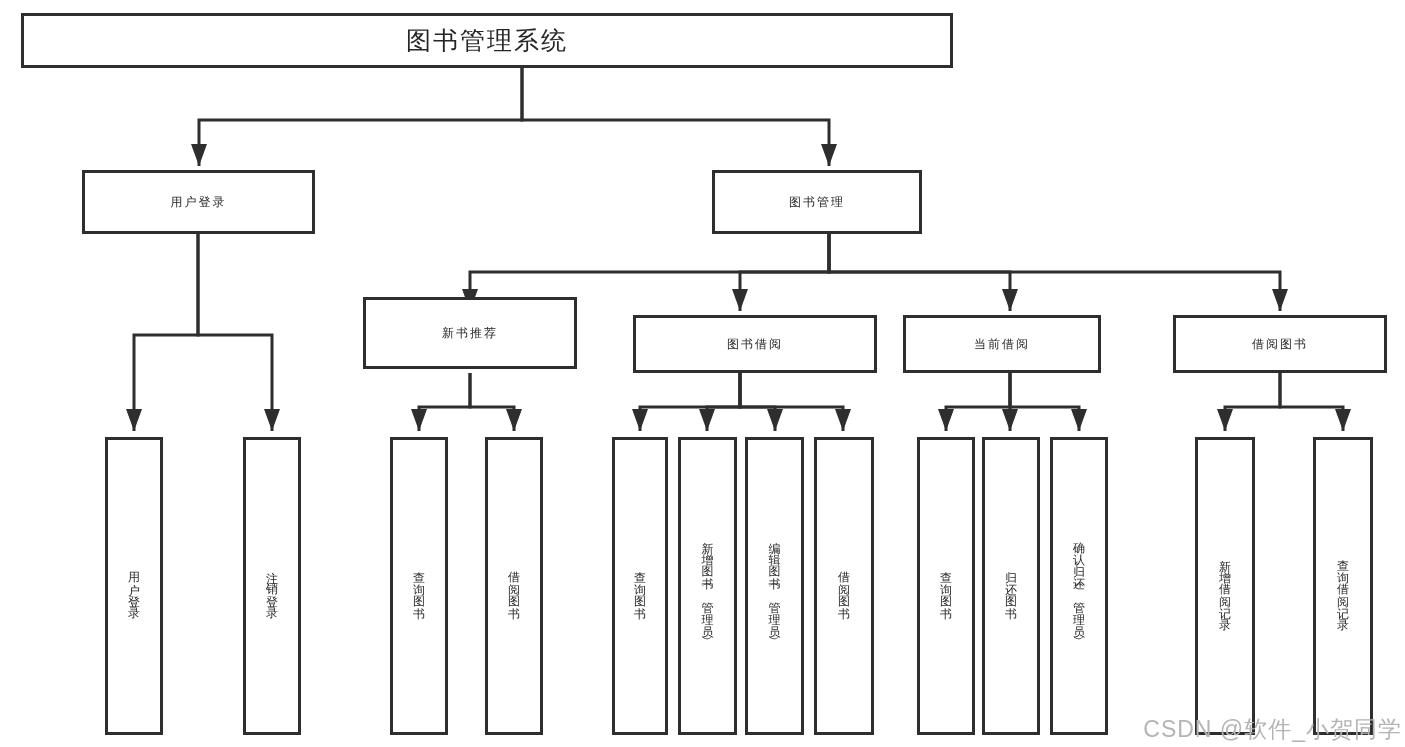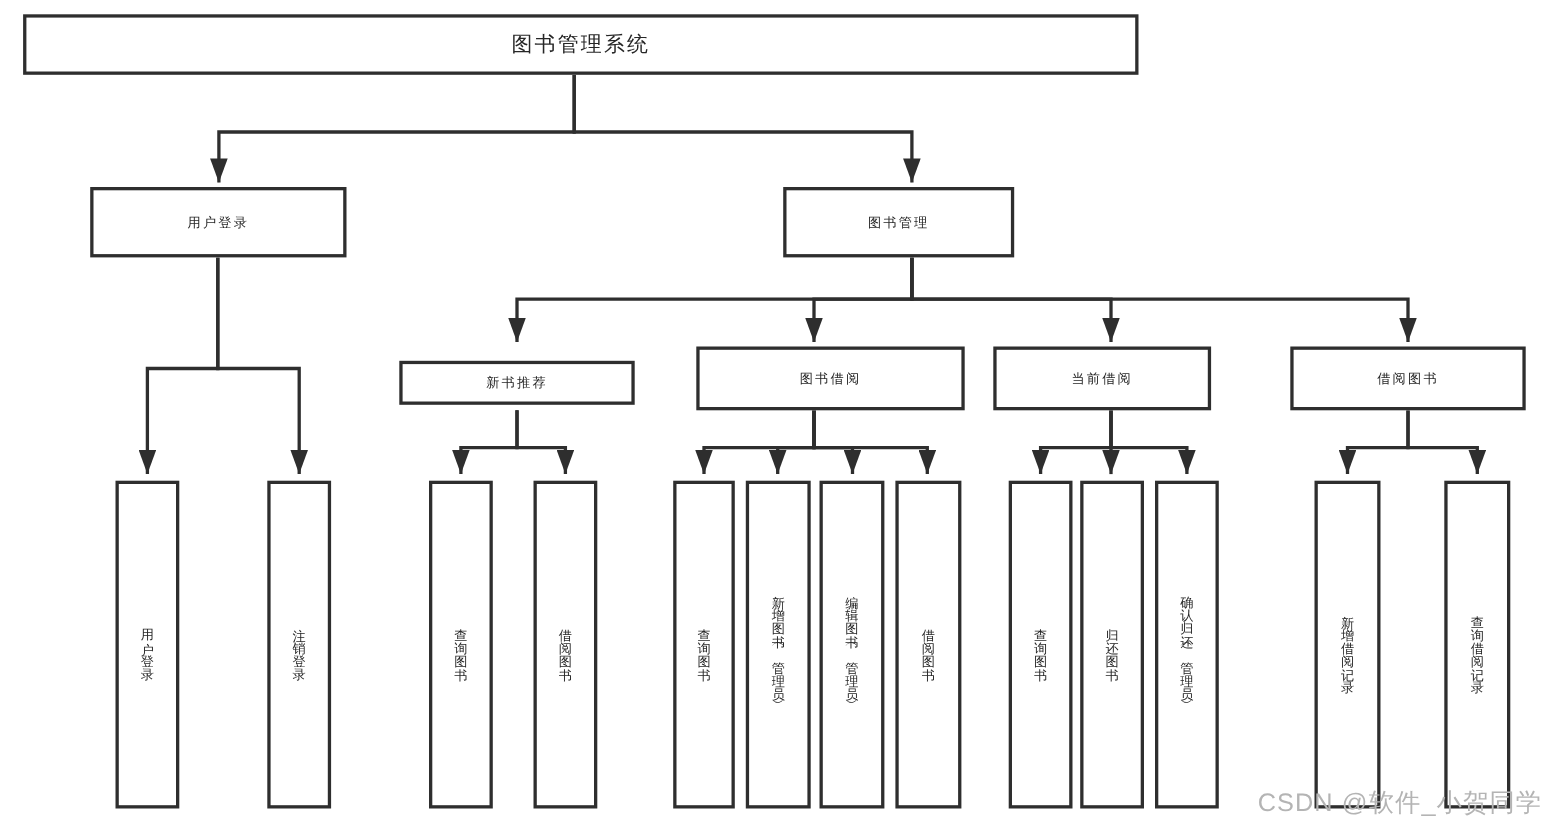--- a/index.html
+++ b/index.html
@@ -31,24 +31,24 @@
     line-height: 1;
     z-index: 2;
     white-space: nowrap;
   }
   .vnode {
     writing-mode: vertical-rl;
     text-orientation: mixed;
     letter-spacing: 12px;
     white-space: normal;
   }
-  #n-root     { left: 21px;  top: 13px;  width: 1014px; height: 55px; font-size: 19px; }
+  #n-root     { left: 21px;  top: 13px;  width: 932px; height: 55px; font-size: 25px; }
   #n-login    { left: 82px;  top: 170px; width: 233px;  height: 64px; }
   #n-mgmt     { left: 712px; top: 170px; width: 210px;  height: 64px; }
-  #n-newbook  { left: 363px; top: 328px; width: 214px;  height: 40px; }
+  #n-newbook  { left: 363px; top: 297px; width: 214px;  height: 72px; }
   #n-borrow   { left: 633px; top: 315px; width: 244px;  height: 58px; }
   #n-current  { left: 903px; top: 315px; width: 198px;  height: 58px; }
   #n-records  { left: 1173px;top: 315px; width: 214px;  height: 58px; }
   #n-login-1   { left: 105px;  top: 437px; width: 58px; height: 298px; }
   #n-login-2   { left: 243px;  top: 437px; width: 58px; height: 298px; }
   #n-newbook-1 { left: 390px;  top: 437px; width: 58px; height: 298px; }
   #n-newbook-2 { left: 485px;  top: 437px; width: 58px; height: 298px; }
   #n-borrow-1  { left: 612px;  top: 437px; width: 56px; height: 298px; }
   #n-borrow-2  { left: 678px;  top: 437px; width: 59px; height: 298px; }
   #n-borrow-3  { left: 745px;  top: 437px; width: 59px; height: 298px; }

